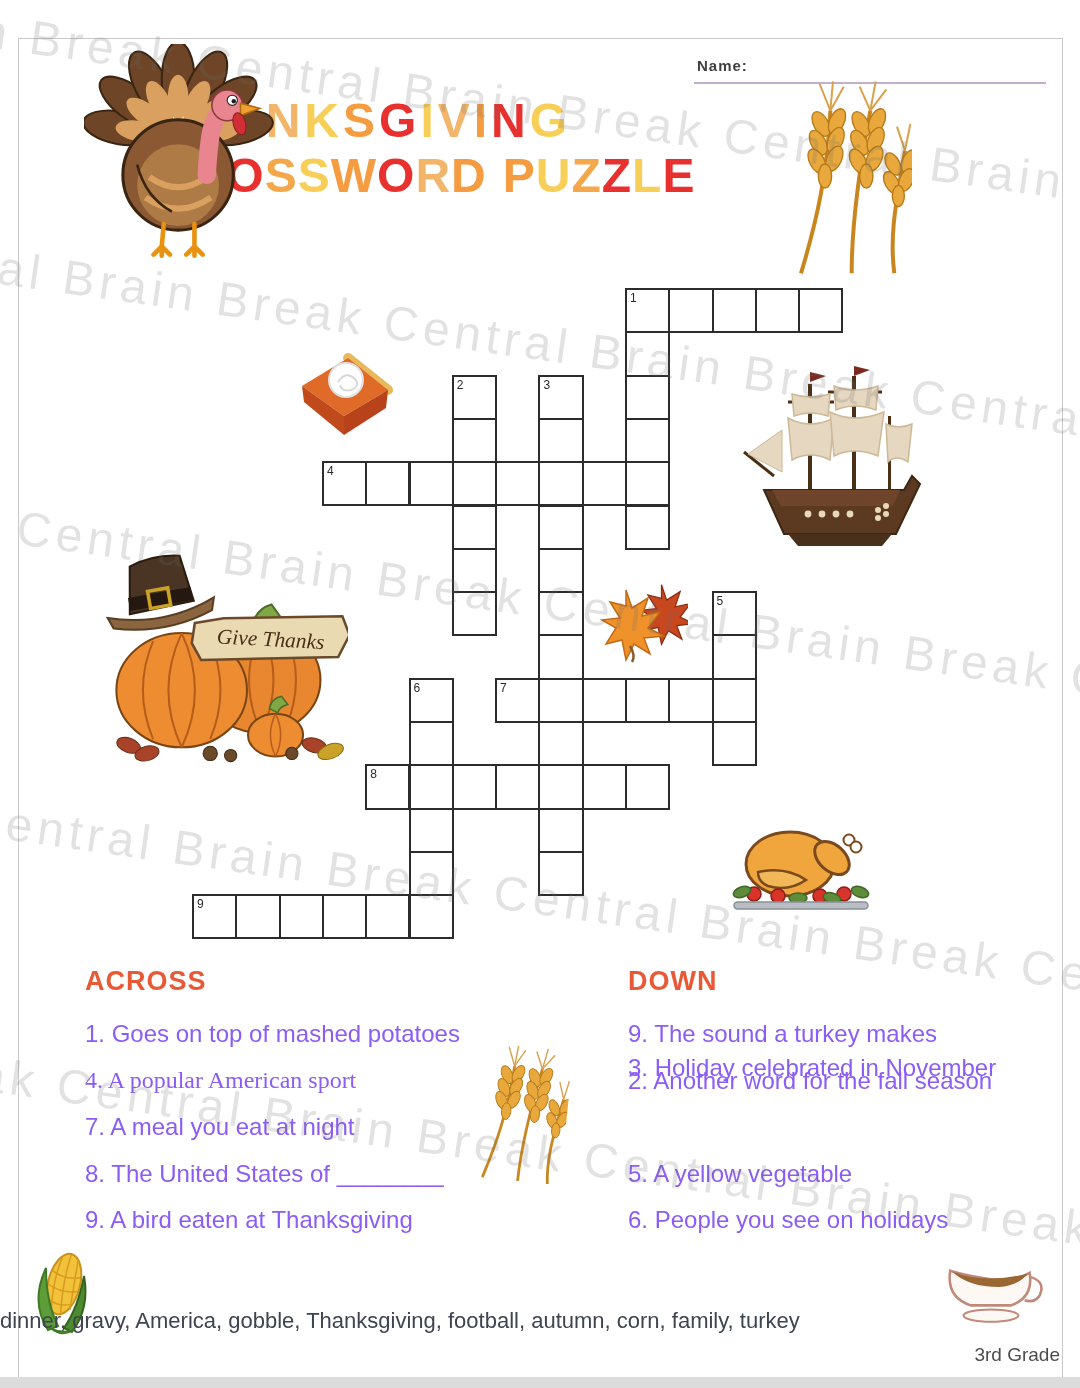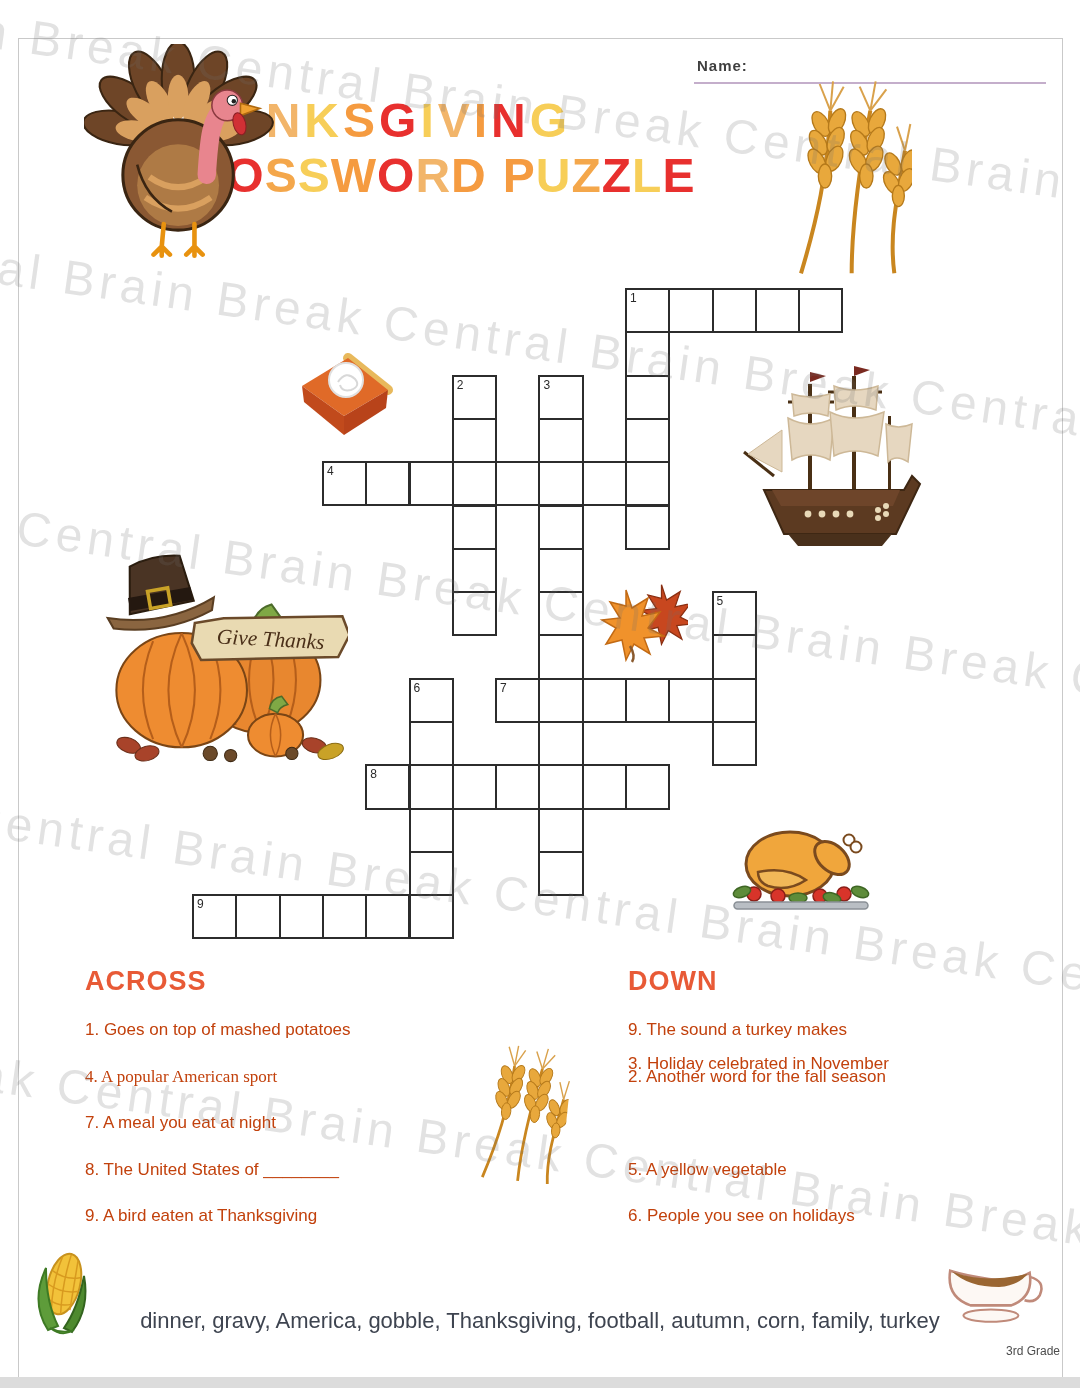--- a/index.html
+++ b/index.html
@@ -14,26 +14,26 @@
   #title-block{left:155px;top:94px;width:800px;text-align:left;z-index:3}
   #title-line1{font-size:48px;font-weight:bold;letter-spacing:4px;line-height:54px}
   #title-line2{font-size:48px;font-weight:bold;letter-spacing:1px;line-height:56px}
   .subtitle{font-size:21px;color:#35475a;line-height:26px}
   #name-label{left:697px;top:57px;font-size:15px;font-weight:bold;color:#3f3f3f;letter-spacing:1px;z-index:3}
   #name-line{left:694px;top:82px;width:352px;height:2px;background:#c4aecb;z-index:3}
   #grid{left:0;top:0;z-index:10}
   .cell{box-sizing:border-box;border:2px solid #2c2c2c;background:transparent}
   .cellnum{position:absolute;left:3px;top:1px;font-size:12px;color:#2a2a2a}
   .hdr{font-size:27px;font-weight:bold;color:#e85a36;letter-spacing:1px;z-index:12}
-  .clue{font-size:17px;color:#c2410c;white-space:nowrap}
+  .clue{font-size:24px;color:#8b5cf6;white-space:nowrap}
   #across-list,#down-list{left:0;top:0;z-index:12}
   #wordbank-title{left:0;top:1262px;width:1080px;text-align:center;font-size:26px;font-weight:bold;
                   color:#f5a93f;letter-spacing:2px;z-index:12}
-  #wordbank-words{left:0;top:1308px;width:1080px;text-align:center;font-size:22px;color:#3e4450;z-index:12}
-  #grade{left:880px;top:1344px;width:180px;text-align:right;font-size:12px;color:#4c4c4c;z-index:12}
+  #wordbank-words{left:0;top:1308px;width:1080px;font-size:22px;color:#3e4450;z-index:12}
+  #grade{left:880px;top:1344px;width:180px;text-align:right;font-size:19px;color:#4c4c4c;z-index:12}
   .clip{z-index:5}
 </style>
 </head>
 <body>
 
 <div id="stage">
 
   <div class="abs" id="page-border"></div>
   <div class="abs" id="bottom-strip"></div>
 

